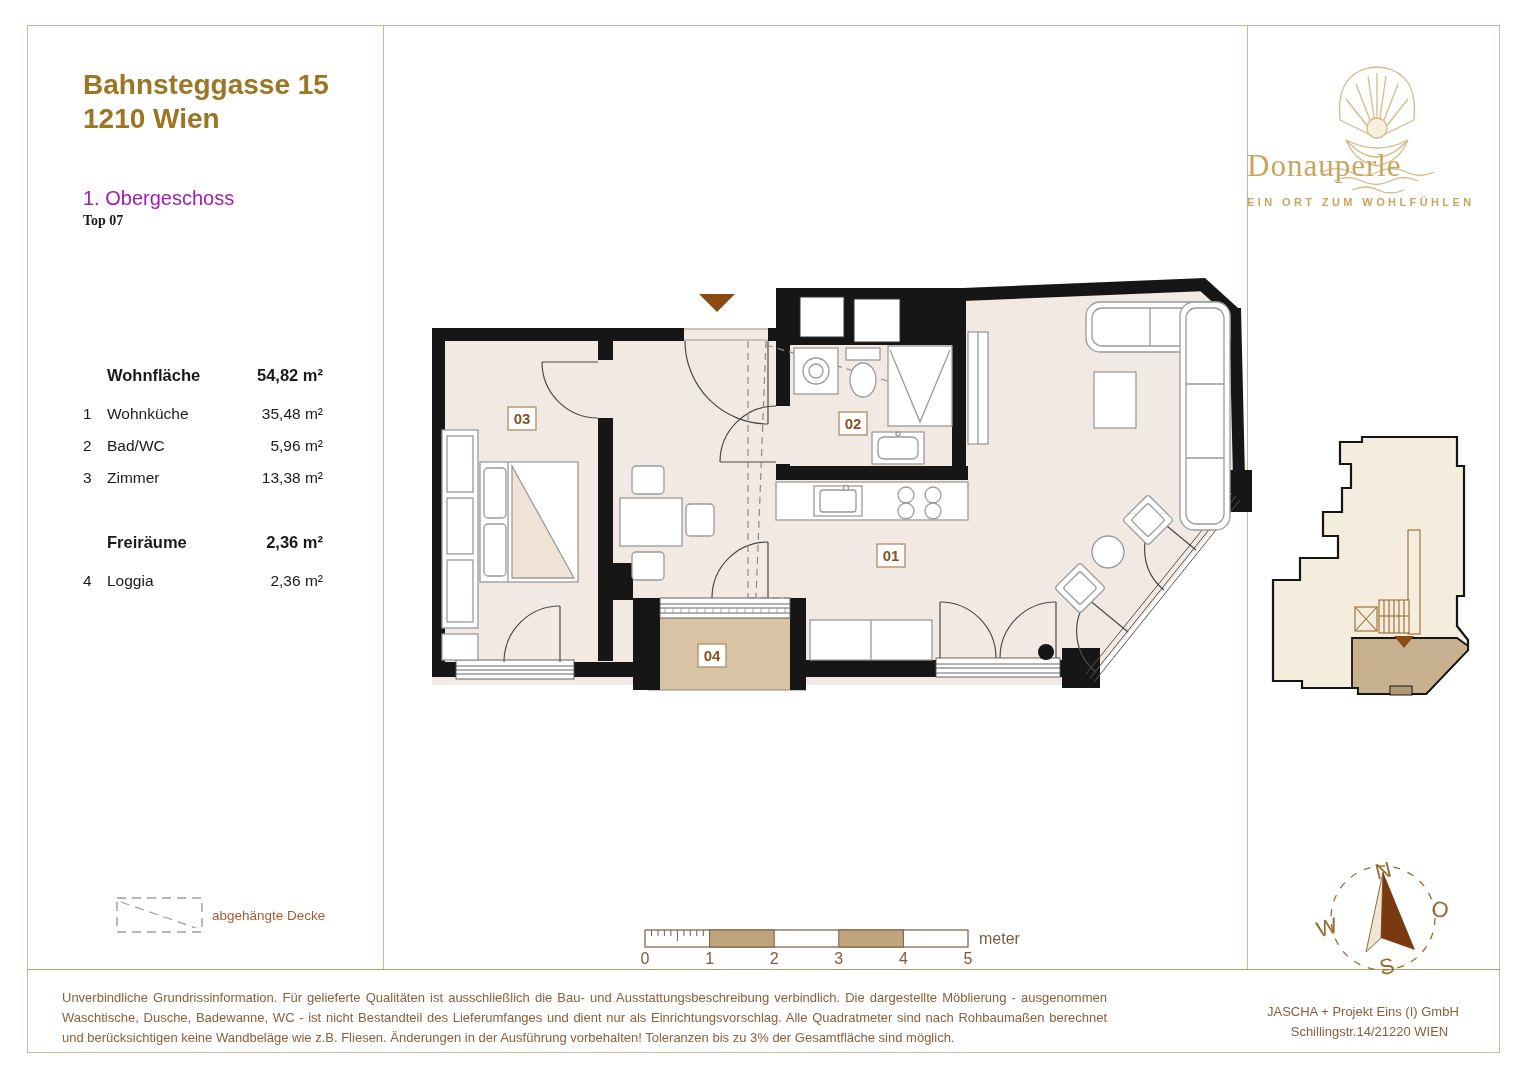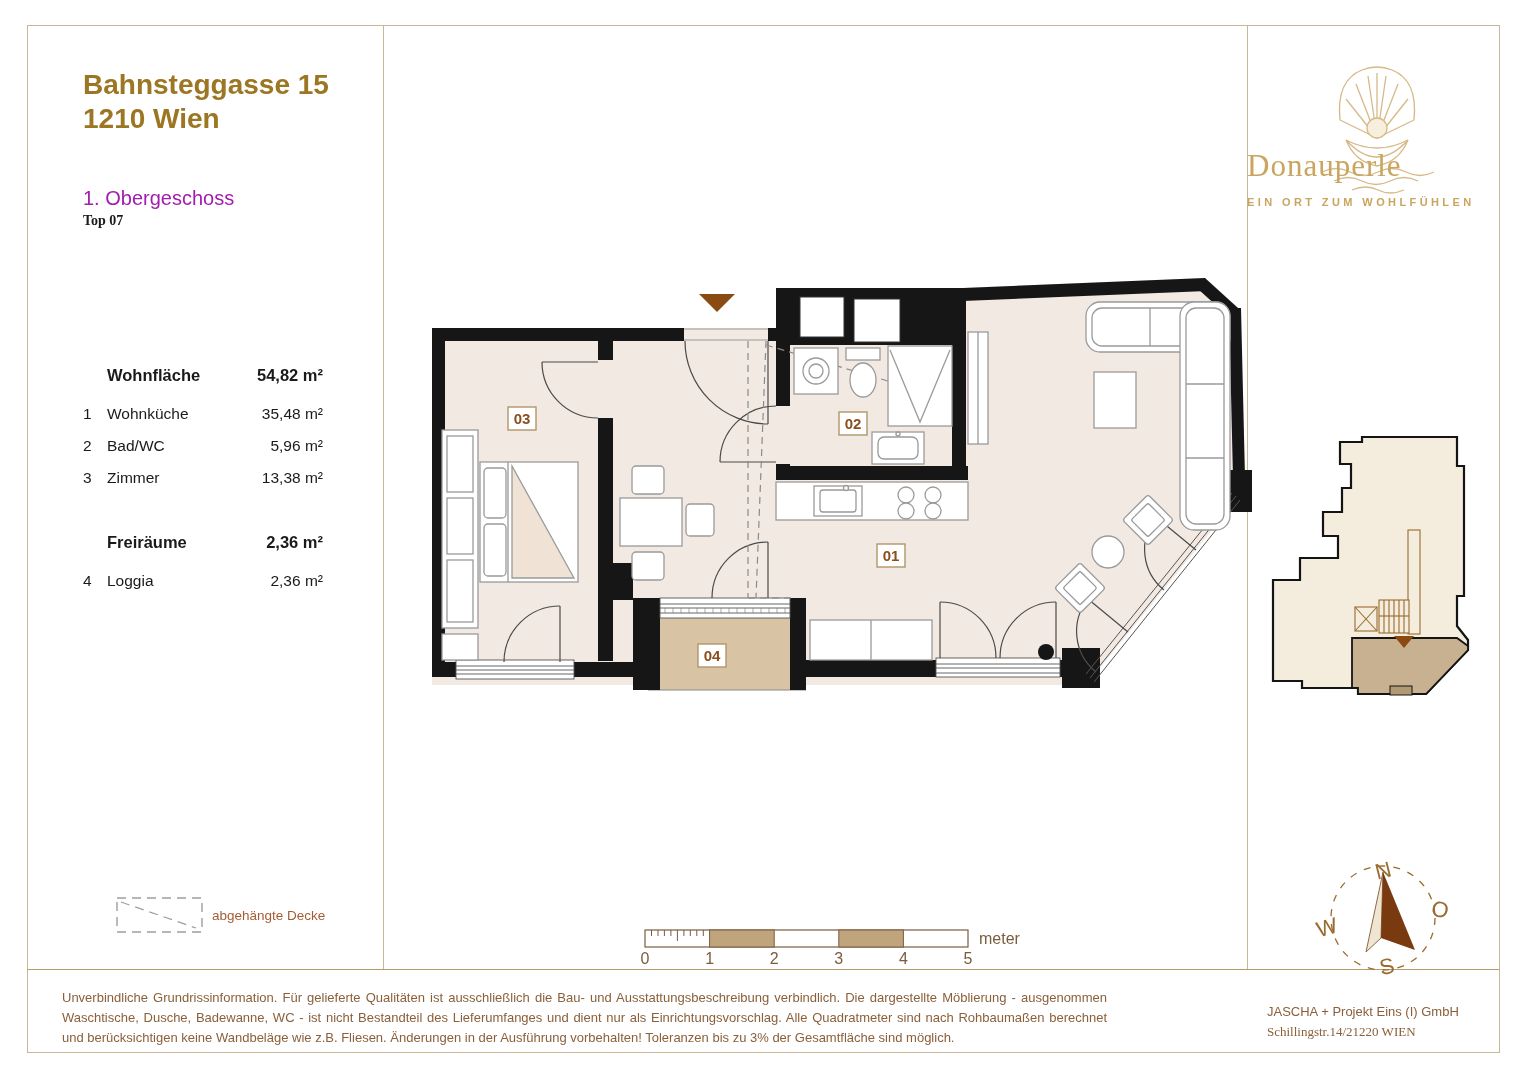--- a/index.html
+++ b/index.html
@@ -16,21 +16,21 @@
   .arow{display:grid;grid-template-columns:24px 1fr auto;margin-bottom:14px;}
   .arow .aval{}
   .arow.head{font-weight:bold;font-size:16.5px;margin-bottom:20px;}
   .gap{height:32px;}
   .logo-text{position:absolute;left:1247px;top:148px;width:253px;color:#c9a55f;}
   .logo-name{font-family:"Liberation Serif",serif;font-size:31px;letter-spacing:1px;}
   .logo-tag{margin-top:12px;font-size:11px;letter-spacing:3.4px;color:#c9a55f;font-weight:bold;}
   .footer-disclaimer{position:absolute;left:62px;top:988px;width:1045px;text-align:justify;
       font-size:13px;line-height:1.55;color:#8a5f3a;}
   .company{position:absolute;left:1232px;top:1002px;width:205px;font-size:13px;color:#8a5f3a;line-height:1.5;margin-left:35px;}
-  .company .row2{display:flex;justify-content:flex-start;font-family:Liberation Serif, serif;}
+  .company .row2{display:flex;justify-content:center;}
   svg text{font-family:"Liberation Sans",sans-serif;}
   svg .serif{font-family:"Liberation Serif",serif;}
 </style>
 </head>
 <body>
 
 <div class="page">
 
   <div class="frame"></div>
   <div class="vdiv" style="left:383px;"></div>

